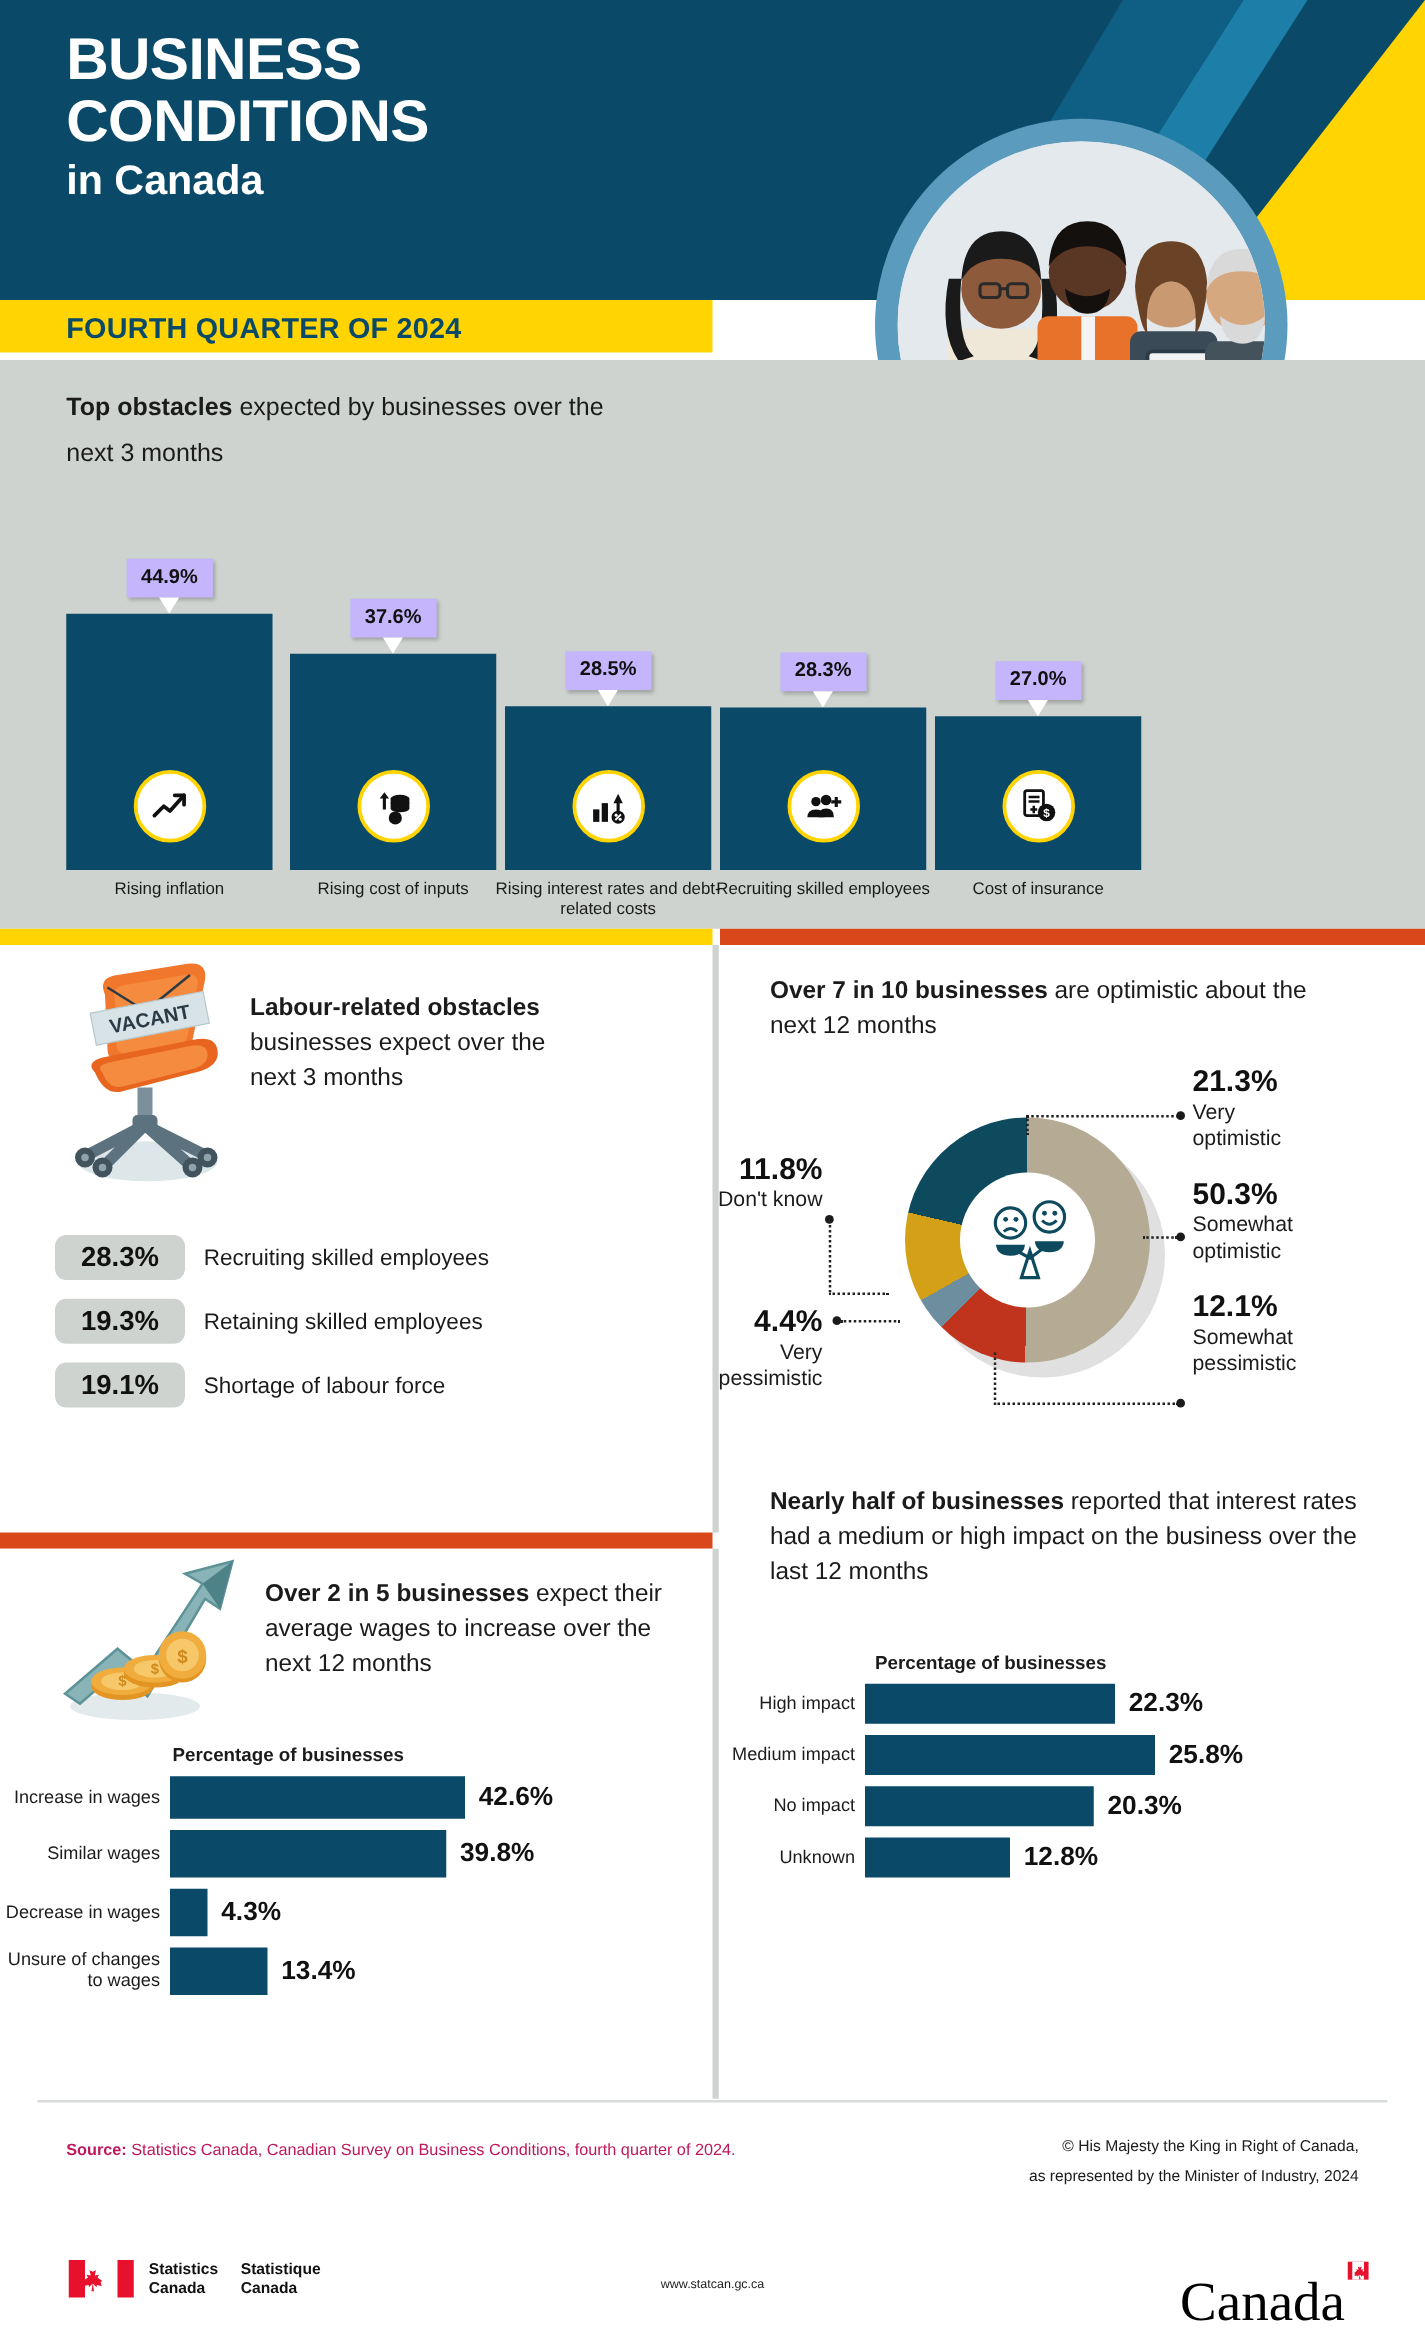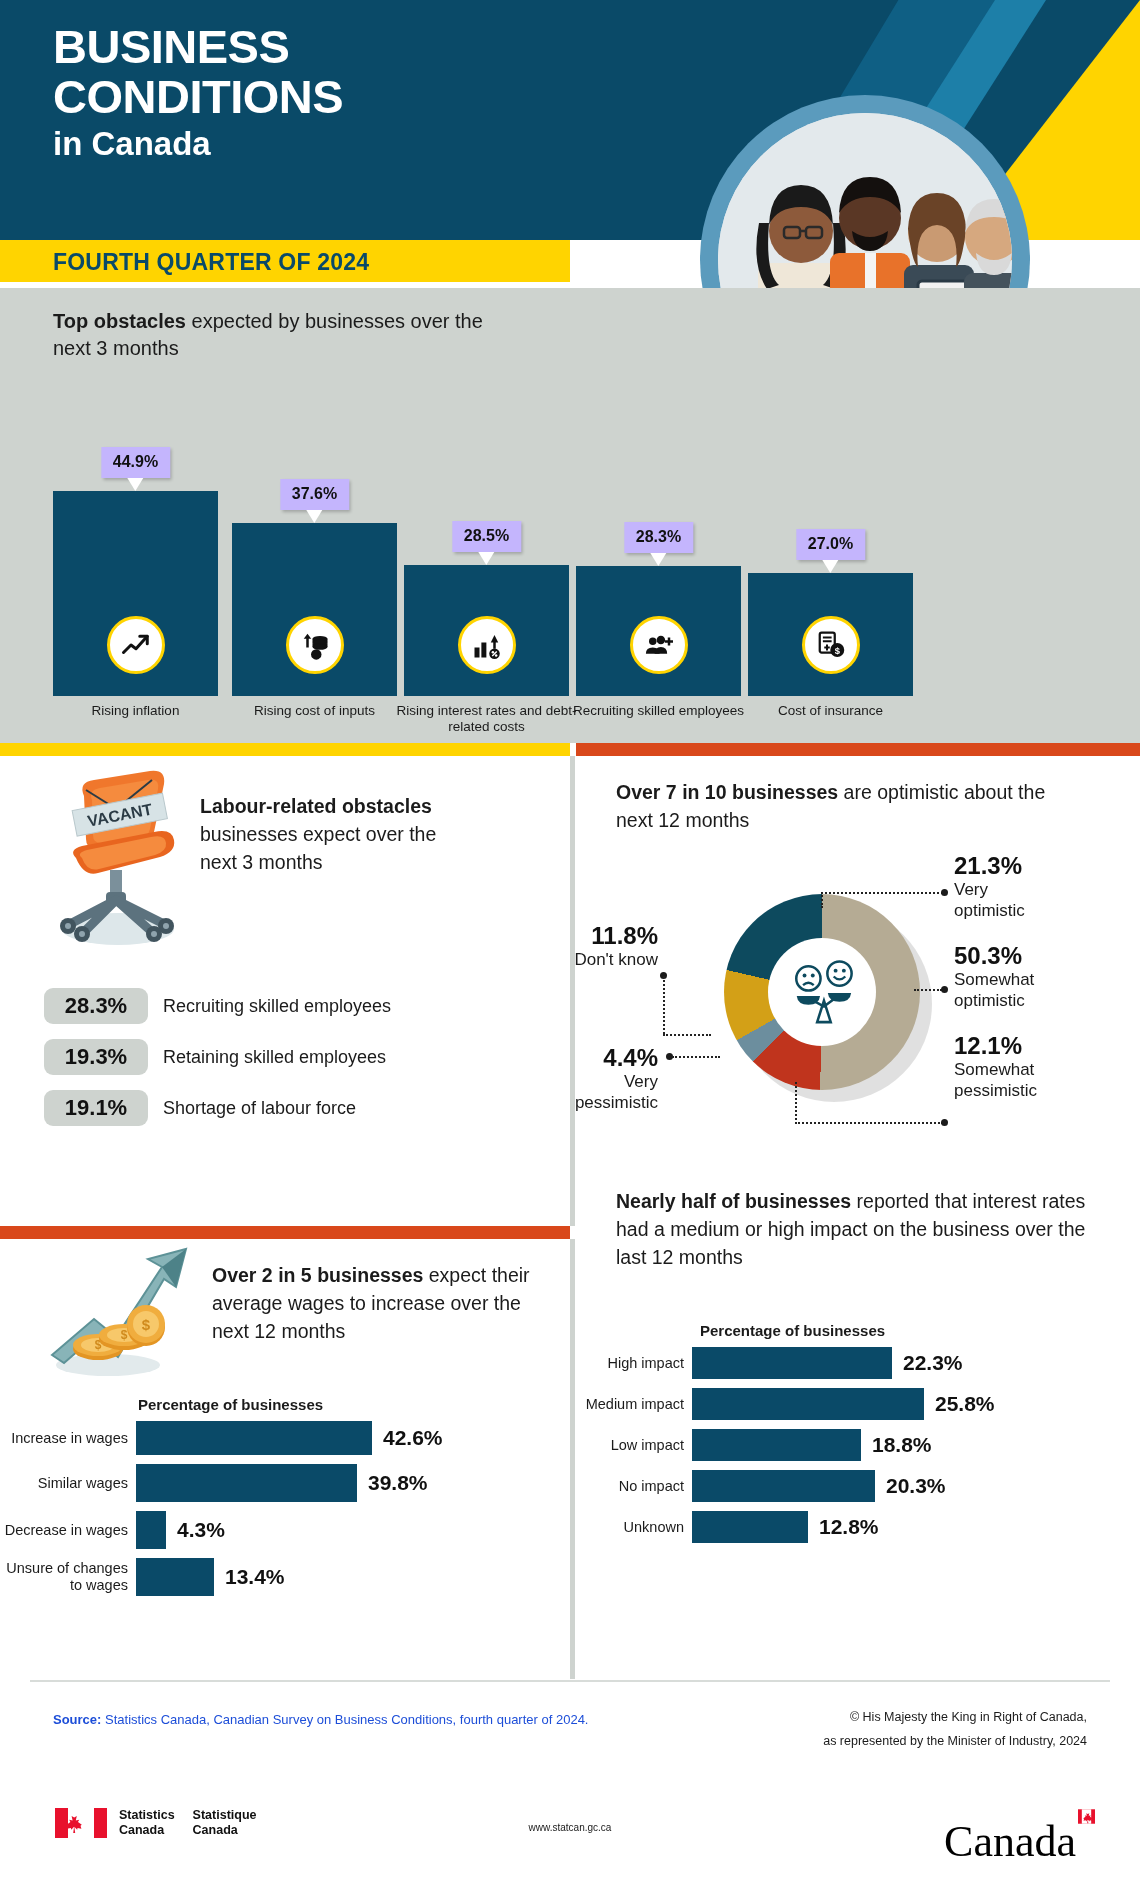--- a/index.html
+++ b/index.html
@@ -23,21 +23,21 @@
   .hdr-title .l1,.hdr-title .l2{
     font-size:47px;line-height:50px;font-weight:bold;letter-spacing:-0.5px;display:block;
     font-family:"Liberation Sans", sans-serif;}
   .hdr-title .l3{font-size:33px;line-height:40px;font-weight:bold;display:block;margin-top:2px;}
 
   .yellow-bar{position:absolute;left:0;top:240px;width:570px;height:42px;background:#ffd400;}
   .yellow-bar span{position:absolute;left:53px;top:9px;font-size:23px;font-weight:bold;color:#0a4a68;letter-spacing:.2px;}
 
   
   .obst{position:absolute;left:0;top:288px;width:1140px;height:455px;background:#ced3cf;}
-  .obst-title{position:absolute;left:53px;top:20px;width:470px;font-size:20px;line-height:27px;color:#1b1b1b;}
+  .obst-title{position:absolute;left:53px;top:20px;width:470px;font-size:20px;line-height:37px;color:#1b1b1b;}
   .obst-title b{font-weight:bold;}
 
   .photo-circle{position:absolute;left:700px;top:-160px;width:330px;height:330px;border-radius:50%;
     background:#5b9bbd;overflow:hidden;}
   .photo-inner{position:absolute;left:18px;top:18px;width:294px;height:294px;border-radius:50%;
     background:#dfe6ea;overflow:hidden;}
 
   .bars{position:absolute;left:0;top:0;width:1140px;height:455px;}
   .barcol{position:absolute;bottom:47px;}
   .bar{width:100%;background:#0a4a68;position:relative;}
@@ -88,21 +88,21 @@
   
   .hbar-title{font-size:15px;font-weight:bold;color:#1b1b1b;}
   .hrow{display:flex;align-items:center;margin-bottom:9px;}
   .hrow .cat{font-size:14.5px;line-height:17px;color:#1b1b1b;text-align:right;}
   .hrow .track{display:flex;align-items:center;}
   .hrow .fill{height:100%;background:#0a4a68;}
   .hrow .val{font-size:21px;font-weight:bold;color:#111;margin-left:11px;white-space:nowrap;}
 
   
   .footline{position:absolute;left:30px;top:1680px;width:1080px;height:2px;background:#d8dcd9;}
-  .src{position:absolute;left:53px;top:1712px;font-size:13px;color:#1d4ed8;}
+  .src{position:absolute;left:53px;top:1712px;font-size:13px;color:#be185d;}
   .src b{font-weight:bold;}
   .copy{position:absolute;right:53px;top:1705px;text-align:right;font-size:12.5px;line-height:24px;color:#1b1b1b;}
   .wordmark{position:absolute;right:45px;top:1800px;font-family:"Liberation Serif", serif;font-size:44px;color:#000;}
   .wordmark .flagdot{display:inline-block;width:17px;height:17px;vertical-align:super;margin-left:2px;position:relative;top:-16px;}
   .statcan-logo{position:absolute;left:55px;top:1808px;display:flex;align-items:center;}
   .flagbox{width:52px;height:30px;position:relative;background:#fff;margin-right:12px;}
   .flagbox .sidebar{position:absolute;top:0;width:13px;height:30px;background:#e8112d;}
   .url{position:absolute;left:0;right:0;top:1822px;text-align:center;font-size:10px;color:#1b1b1b;}
   .sclabel{font-size:12.5px;line-height:15px;font-weight:bold;color:#111;margin-right:18px;}
 </style>
@@ -483,27 +483,20 @@
         </div>
       </div>
       <div class="hrow">
         <div class="cat" style="width:108px;margin-right:8px;">Medium impact</div>
         <div class="track" style="height:32px;">
           <div class="fill" style="width:232px;"></div>
           <div class="val">25.8%</div>
         </div>
       </div>
       <div class="hrow">
-        <div class="cat" style="width:108px;margin-right:8px;">Low impact</div>
-        <div class="track" style="height:32px;">
-          <div class="fill" style="width:169px;"></div>
-          <div class="val">18.8%</div>
-        </div>
-      </div>
-      <div class="hrow">
         <div class="cat" style="width:108px;margin-right:8px;">No impact</div>
         <div class="track" style="height:32px;">
           <div class="fill" style="width:183px;"></div>
           <div class="val">20.3%</div>
         </div>
       </div>
       <div class="hrow">
         <div class="cat" style="width:108px;margin-right:8px;">Unknown</div>
         <div class="track" style="height:32px;">
           <div class="fill" style="width:116px;"></div>

